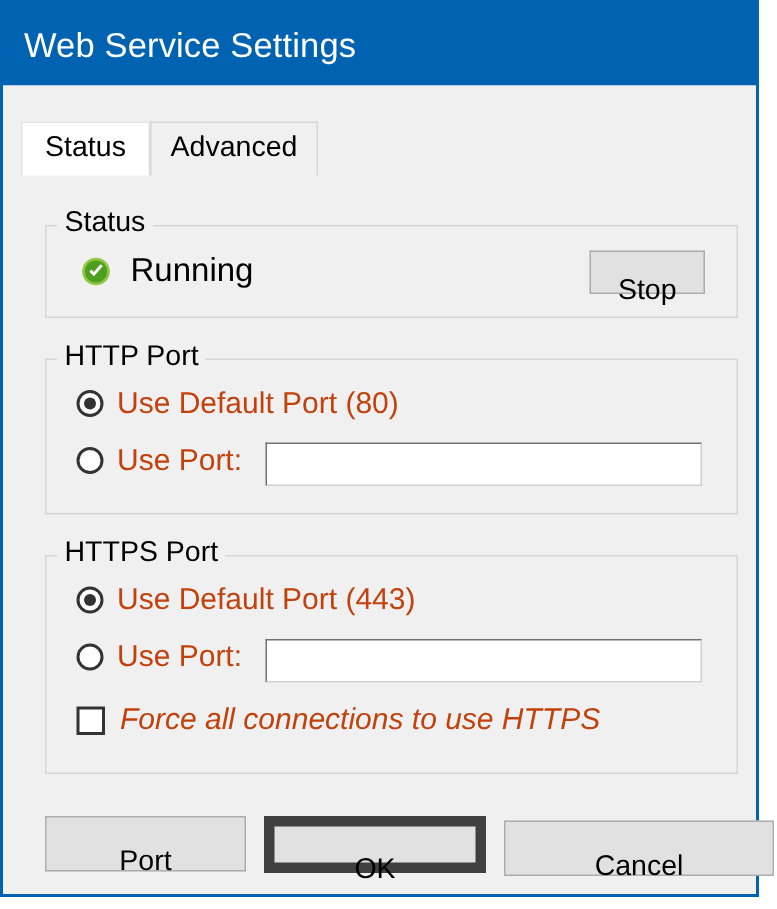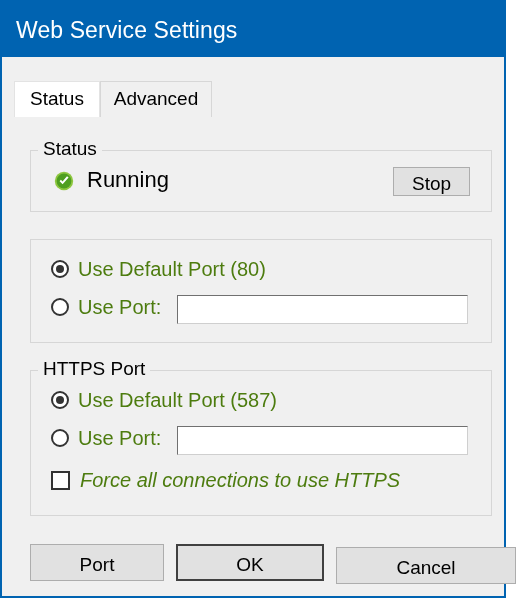--- a/index.html
+++ b/index.html
@@ -129,24 +129,24 @@
   
   .btn {
     position: absolute;
     background: #e1e1e1;
     border: 1px solid #adadad;
     box-sizing: border-box;
     font-size: 19px;
     color: #000000;
     white-space: nowrap;
     font-family: "Liberation Sans", sans-serif;
-    padding: 2px;
+    padding: 12px;
   }
   .btn.default {
-    border: 2px solid #404040;
+    border: 7px solid #404040;
   }
 
   #stop-button { left: 362px; top: 16px; width: 77px; height: 29px; line-height: 27px; }
 
   #apply-button  { left: 28px;  top: 487px; width: 134px; height: 37px; line-height: 35px; }
   #ok-button     { left: 174px; top: 487px; width: 148px; height: 37px; line-height: 33px; }
   #cancel-button { left: 334px; top: 490px; width: 180px; height: 37px; line-height: 35px; }
 
   
   .opt-row {
@@ -173,21 +173,21 @@
     width: 8px;
     height: 8px;
     border-radius: 50%;
     background: #333333;
   }
   .opt-label {
     position: absolute;
     left: 27px;
     top: 0;
     font-size: 20px;
-    color: #4d7c0f;
+    color: #c2410c;
     white-space: nowrap;
   }
 
   .checkbox {
     position: absolute;
     left: 0;
     top: 2px;
     width: 19px;
     height: 19px;
     border: 2px solid #333333;
@@ -240,40 +240,41 @@
           <path d="M5.6 10.2 L8.6 13.2 L14.6 6.4 L13.0 5.2 L8.5 10.4 L6.9 8.7 Z" fill="#ffffff"></path>
         </svg>
       </span>
 
       <div id="status-label">Running</div>
 
       <button class="btn" id="stop-button">Stop</button>
     </div>
 
     <div class="groupbox" id="group-http">
+      <div class="group-label">HTTP Port</div>
 
       <div class="opt-row" style="top:18px;">
         <span class="radio checked"></span>
         <span class="opt-label">Use Default Port (80)</span>
       </div>
 
       <div class="opt-row" style="top:56px;">
         <span class="radio"></span>
         <span class="opt-label">Use Port:</span>
       </div>
 
       <input class="textinput" type="text" style="left: 146px; top: 55px; width: 291px;" value="">
     </div>
 
     <div class="groupbox" id="group-https">
       <div class="group-label">HTTPS Port</div>
 
       <div class="opt-row" style="top:18px;">
         <span class="radio checked"></span>
-        <span class="opt-label">Use Default Port (587)</span>
+        <span class="opt-label">Use Default Port (443)</span>
       </div>
 
       <div class="opt-row" style="top:56px;">
         <span class="radio"></span>
         <span class="opt-label">Use Port:</span>
       </div>
 
       <input class="textinput" type="text" style="left: 146px; top: 55px; width: 291px;" value="">
 
       <div class="opt-row" style="top:98px;">

